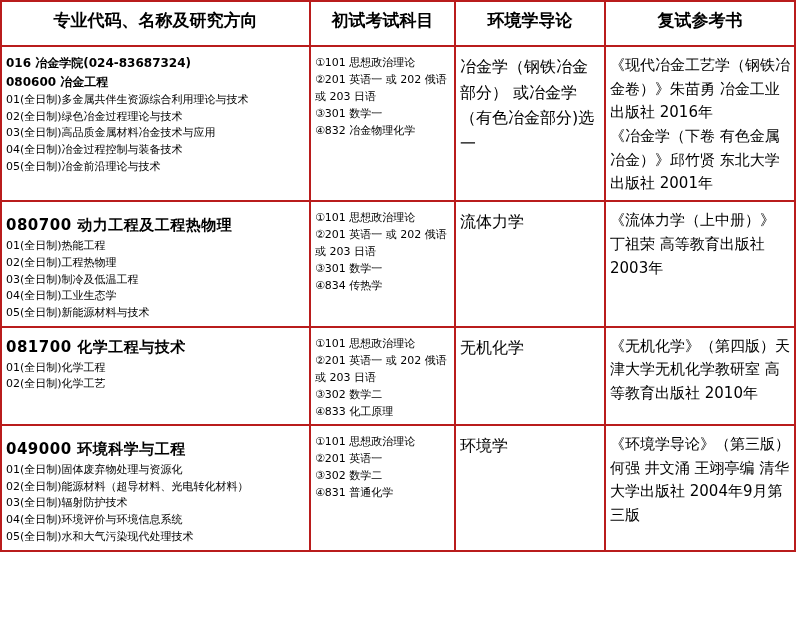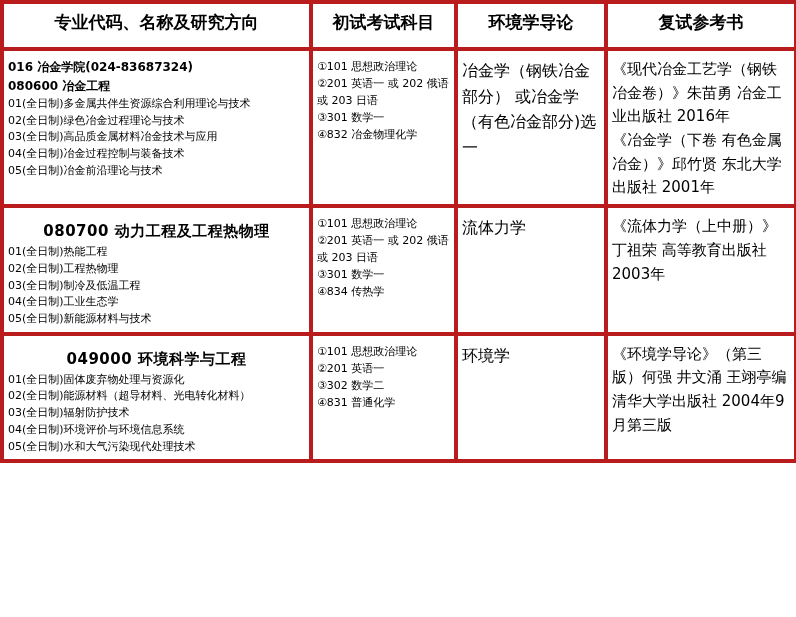--- a/index.html
+++ b/index.html
@@ -15,21 +15,21 @@
     overflow: hidden;
   }
   table.admission-table {
     border-collapse: collapse;
     width: 794px;
     table-layout: fixed;
     margin: 0;
   }
   table.admission-table td,
   table.admission-table th {
-    border: 4px solid #b91c1c;
+    border: 2px solid #b91c1c;
     vertical-align: top;
     padding: 7px 4px 4px 4px;
   }
   thead th {
     text-align: center;
     vertical-align: middle;
     font-weight: bold;
     font-size: 17px;
     line-height: 1.35;
     height: 32px;
@@ -46,21 +46,20 @@
     font-size: 12px;
     line-height: 1.5;
     margin: 0 0 1px 0;
   }
   .major-head-lg {
     font-weight: bold;
     font-size: 15px;
     line-height: 1.6;
     margin: 0 0 1px 0;
     letter-spacing: 0.5px;
-    text-align: center;
   }
   .dir-line {
     font-size: 11px;
     line-height: 1.52;
     margin: 0;
   }
   
   .subject-line {
     font-size: 11px;
     line-height: 1.55;
@@ -141,20 +140,37 @@
         <p class="subject-line">②201  英语一  或  202  俄语  或  203  日语</p>
         <p class="subject-line">③301  数学一</p>
         <p class="subject-line">④834  传热学</p>
       </td>
       <td class="cell-mid">流体力学</td>
       <td class="cell-c4">
         <p class="book-line">《流体力学（上中册）》  丁祖荣  高等教育出版社  2003年</p>
       </td>
     </tr>
 
+    <tr>
+      <td class="vcenter">
+        <p class="major-head-lg">081700  化学工程与技术</p>
+        <p class="dir-line">01(全日制)化学工程</p>
+        <p class="dir-line">02(全日制)化学工艺</p>
+      </td>
+      <td>
+        <p class="subject-line">①101  思想政治理论</p>
+        <p class="subject-line">②201  英语一  或  202  俄语  或  203  日语</p>
+        <p class="subject-line">③302  数学二</p>
+        <p class="subject-line">④833  化工原理</p>
+      </td>
+      <td class="cell-mid">无机化学</td>
+      <td class="cell-c4">
+        <p class="book-line">《无机化学》（第四版）天津大学无机化学教研室  高等教育出版社  2010年</p>
+      </td>
+    </tr>
 
     <tr>
       <td>
         <p class="major-head-lg pad-top-1">049000  环境科学与工程</p>
         <p class="dir-line">01(全日制)固体废弃物处理与资源化</p>
         <p class="dir-line">02(全日制)能源材料（超导材料、光电转化材料）</p>
         <p class="dir-line">03(全日制)辐射防护技术</p>
         <p class="dir-line">04(全日制)环境评价与环境信息系统</p>
         <p class="dir-line">05(全日制)水和大气污染现代处理技术</p>
       </td>

